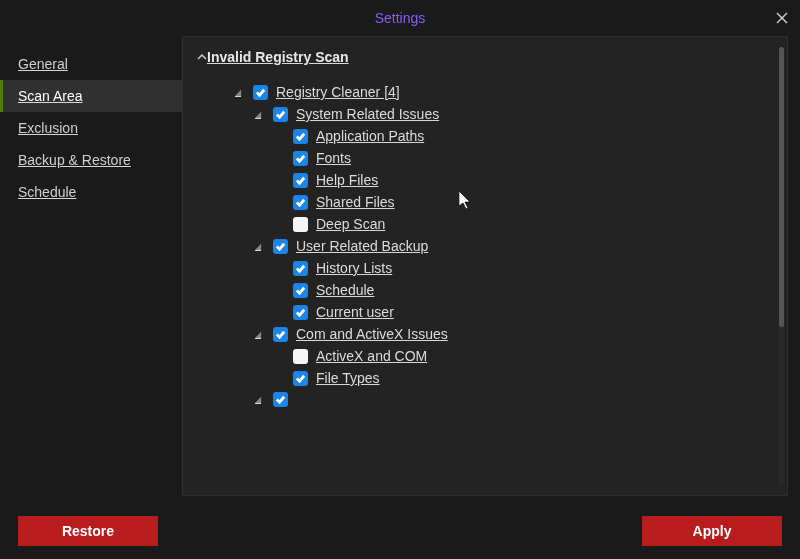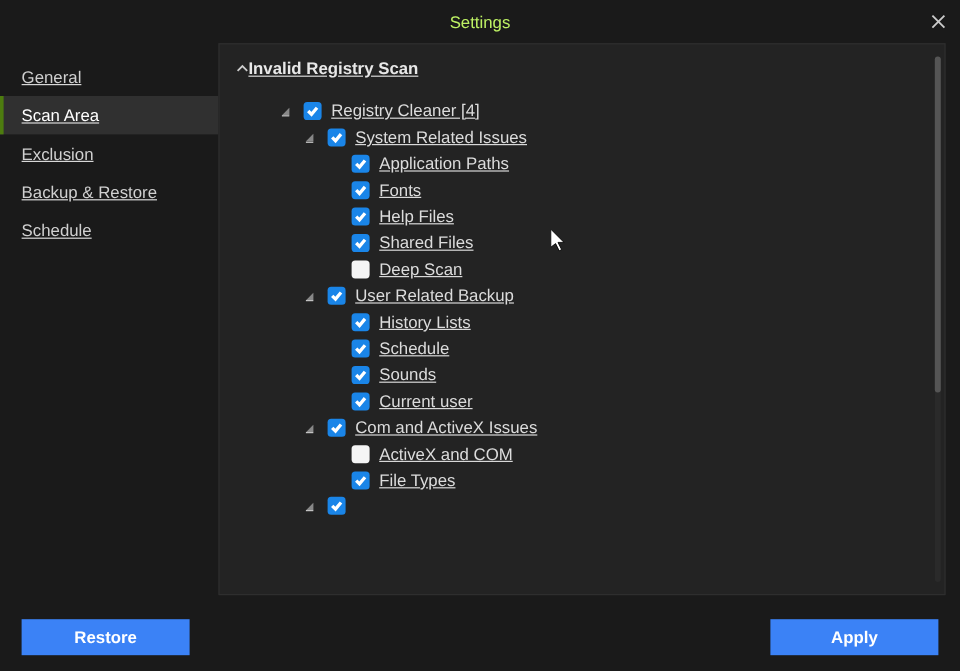--- a/index.html
+++ b/index.html
@@ -1,18 +1,18 @@
 <!DOCTYPE html>
 <html><head>
   <meta charset="utf-8">
   <style>
     * { margin: 0; padding: 0; box-sizing: border-box; font-family: 'Segoe UI', Arial, sans-serif; }
     body { width: 800px; height: 559px; background: #1a1a1a; color: #d8d8d8; overflow: hidden; position: relative; }
     .titlebar { height: 36px; display: flex; align-items: center; justify-content: center; position: relative; }
-    .titlebar-title { font-size: 14px; color: #bef264; }
+    .titlebar-title { font-size: 14px; color: #8b5cf6; }
     .close-btn { position: absolute; right: 8px; top: 8px; width: 20px; height: 20px; display: flex; align-items: center; justify-content: center; color: #ccc; cursor: pointer; }
     .close-btn svg { width: 12px; height: 12px; }
     .body-area { display: flex; height: 460px; text-decoration: underline; }
     .sidebar { width: 182px; padding-top: 12px; }
     .sidebar-item { padding: 8px 18px; font-size: 14px; color: #d0d0d0; cursor: pointer; }
     .sidebar-item.active { background: #303030; border-left: 3px solid #4d7c0f; padding-left: 15px; color: #fff; }
     .main { flex: 1; background: #232323; margin-right: 12px; position: relative; border: 1px solid #2e2e2e; overflow: hidden; }
     .section-header { display: flex; align-items: center; gap: 0; padding: 12px 14px; font-size: 14px; font-weight: 600; color: #e8e8e8; cursor: pointer; }
     .section-header svg { width: 10px; height: 10px; }
     .tree { padding: 4px 0 10px 28px; overflow-y: auto; height: 420px; }
@@ -22,21 +22,21 @@
     .cb { width: 15px; height: 15px; border-radius: 3px; display: flex; align-items: center; justify-content: center; flex-shrink: 0; }
     .cb.checked { background: #1a85e8; }
     .cb.unchecked { background: #f5f5f5; }
     .cb svg { width: 11px; height: 11px; stroke: #fff; stroke-width: 3; fill: none; }
     .indent-1 { padding-left: 20px; }
     .indent-2 { padding-left: 40px; }
     .indent-3 { padding-left: 60px; }
     .scrollbar-track { position: absolute; right: 3px; top: 10px; bottom: 10px; width: 5px; background: #2a2a2a; border-radius: 3px; }
     .scrollbar-thumb { position: absolute; right: 3px; top: 10px; width: 5px; height: 280px; background: #555; border-radius: 3px; }
     .footer { position: absolute; bottom: 0; left: 0; right: 0; height: 56px; display: flex; align-items: center; justify-content: space-between; padding: 0 18px; }
-    .btn { width: 140px; height: 30px; background: #3b82f6; color: #fff; font-size: 14px; font-weight: 600; border: none; cursor: pointer; display: flex; align-items: center; justify-content: center; }
+    .btn { width: 140px; height: 30px; background: #b91c1c; color: #fff; font-size: 14px; font-weight: 600; border: none; cursor: pointer; display: flex; align-items: center; justify-content: center; }
     .cursor { position: absolute; left: 459px; top: 191px; pointer-events: none; }
     .cursor svg { width: 14px; height: 20px; }
     .label.cutoff { color: #dcdcdc; opacity: 0.85; }
   </style>
 </head>
 <body>
 
 <div class="titlebar">
   <span class="titlebar-title">Settings</span>
   <div class="close-btn">
@@ -153,29 +153,20 @@
           </span>
           <span class="label">Schedule</span>
         </div>
       <div class="node indent-3">
           <span class="toggle empty">·</span>
           <span class="cb checked">
             <svg viewBox="0 0 12 12">
               <polyline points="2,6 5,9 10,3"></polyline>
             </svg>
           </span>
-          <span class="label">Sounds</span>
-        </div>
-      <div class="node indent-3">
-          <span class="toggle empty">·</span>
-          <span class="cb checked">
-            <svg viewBox="0 0 12 12">
-              <polyline points="2,6 5,9 10,3"></polyline>
-            </svg>
-          </span>
           <span class="label">Current user</span>
         </div>
 
       <div class="node indent-2">
         <span class="toggle">◢</span>
         <span class="cb checked">
             <svg viewBox="0 0 12 12">
               <polyline points="2,6 5,9 10,3"></polyline>
             </svg>
           </span>

